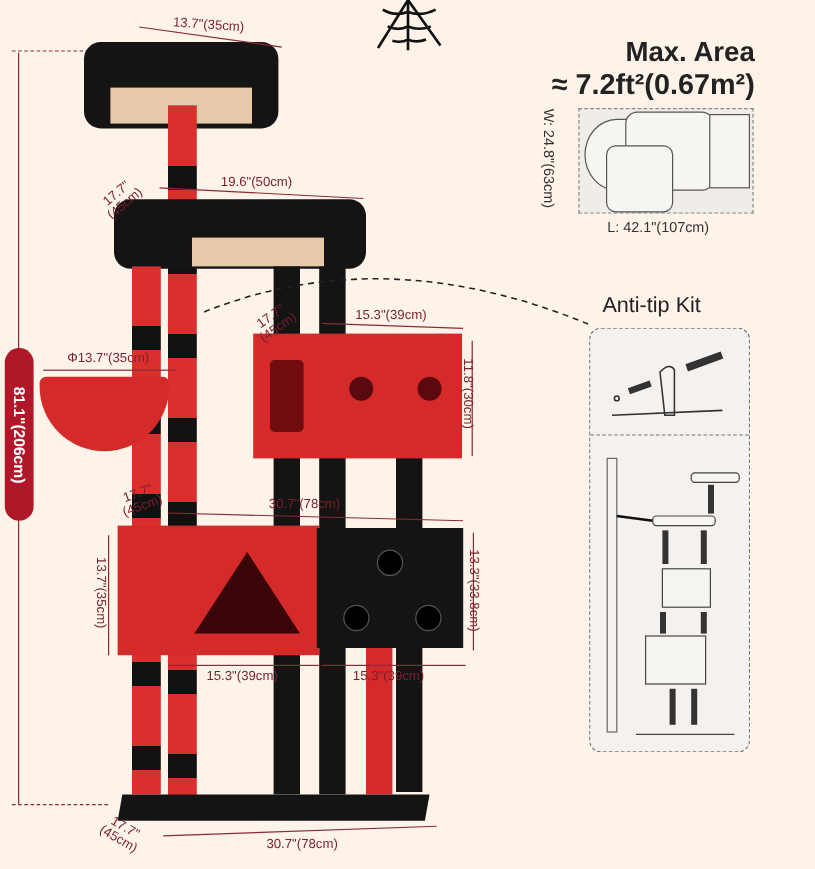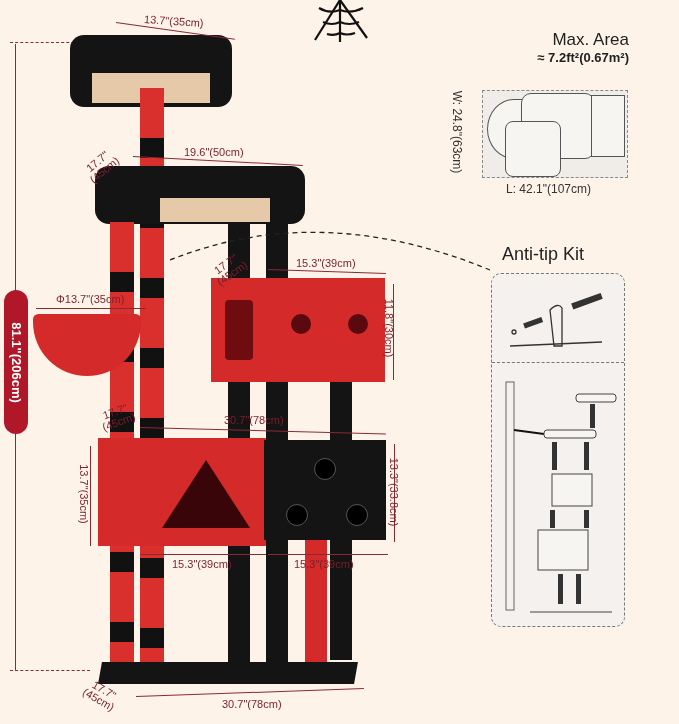--- a/index.html
+++ b/index.html
@@ -5,22 +5,22 @@
   html,body{margin:0;padding:0;}
   body{width:679px;height:724px;background:#fdf3e8;position:relative;overflow:hidden;font-family:"Liberation Sans",sans-serif;}
   .abs{position:absolute;}
   .dim{position:absolute;color:#7a1f2b;font-size:11px;white-space:nowrap;font-family:"Liberation Sans",sans-serif;}
   .line{position:absolute;background:#8a2a35;height:1.2px;transform-origin:0 0;}
   .vline{position:absolute;background:#8a2a35;width:1.2px;}
   .black{background:#141414;}
   .red{background:#d42a2a;}
   .post-bw{background:repeating-linear-gradient(180deg,#d9302e 0 50px,#111 50px 70px);}
   .area-title{position:absolute;right:50px;top:30px;text-align:right;color:#222;}
-  .area-title .l1{font-size:17px;}
-  .area-title .l2{font-size:13px;font-weight:bold;}
+  .area-title .l1{font-size:23px;font-weight:bold;}
+  .area-title .l2{font-size:24px;font-weight:bold;}
   .panel{position:absolute;background:#f4f1ee;border:1.5px dashed #777;border-radius:10px;}
   .height-badge{position:absolute;left:4px;top:290px;width:24px;height:144px;background:#b0182a;border-radius:12px;color:#fff;font-size:13px;font-weight:bold;display:flex;align-items:center;justify-content:center;}
   .height-badge span{transform:rotate(90deg);white-space:nowrap;}
 </style>
 </head>
 <body>
 
 <svg class="abs" style="left:305px;top:0" width="70" height="42" viewBox="0 0 70 42">
   <g stroke="#111" stroke-width="2.2" fill="none">
     <line x1="35" y1="0" x2="35" y2="42"></line>

